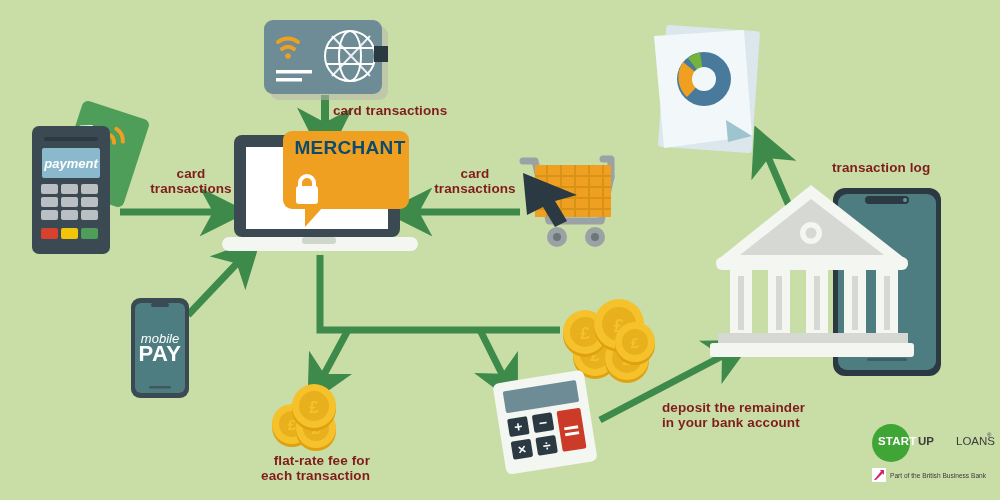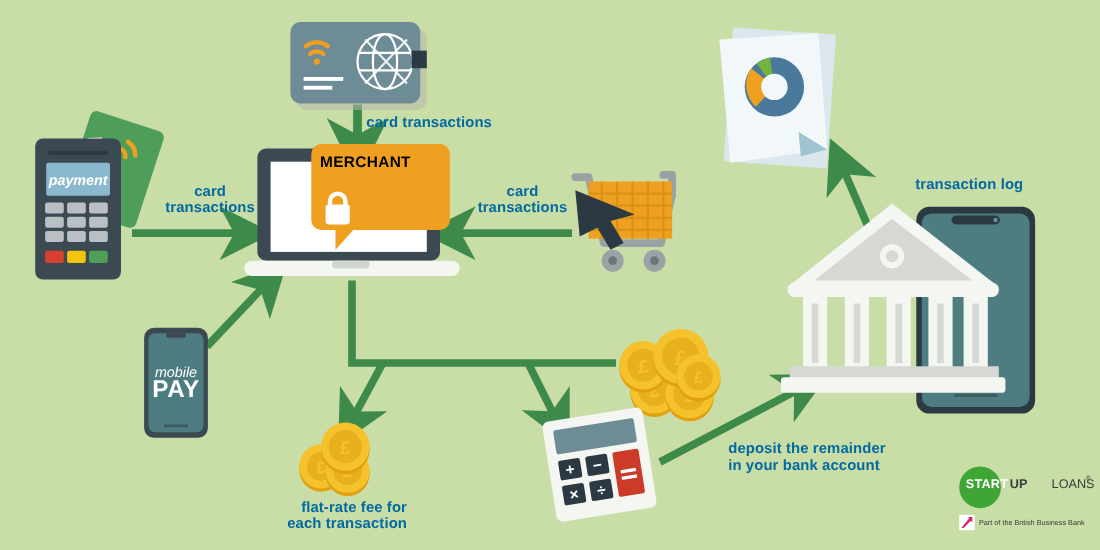--- a/index.html
+++ b/index.html
@@ -6,21 +6,21 @@
   body{
     width:1000px;height:500px;
     background:#c9dda6;
     font-family:"Liberation Sans", sans-serif;
     overflow:hidden;
   }
   #stage{position:relative;width:1000px;height:500px;}
   .abs{position:absolute;}
   .lbl{
     position:absolute;
-    color:#0369a1;
+    color:#7f1d1d;
     font-weight:bold;
     font-size:13.5px;
     line-height:15px;
     letter-spacing:.1px;
     white-space:pre-line;
   }
   svg{display:block;overflow:visible;}
 </style>
 </head>
 <body>
@@ -113,21 +113,21 @@
     <rect x="12" y="0" width="166" height="102" rx="8" fill="#3b4a52"></rect>
     <rect x="24" y="12" width="142" height="82" fill="#ffffff"></rect>
     <rect x="0" y="102" width="196" height="14" rx="7" fill="#f4f6f2"></rect>
     <rect x="80" y="102" width="34" height="7" rx="3" fill="#cfd6cc"></rect>
   </svg>
 
   <svg class="abs" style="left:283px;top:131px;" width="136" height="100">
     <rect x="0" y="0" width="126" height="78" rx="9" fill="#f0a020"></rect>
     <path d="M22,76 L22,96 L40,76 Z" fill="#f0a020"></path>
   </svg>
-  <div class="abs" style="left:291px;top:139px;width:118px;color:#000000;font-weight:bold;font-size:14px;line-height:17px;letter-spacing:.3px;">
+  <div class="abs" style="left:291px;top:139px;width:118px;text-align:center;color:#0c4a6e;font-weight:bold;font-size:19px;line-height:17px;letter-spacing:.3px;">
     <div>MERCHANT</div>
   </div>
   <svg class="abs" style="left:292px;top:174px;" width="30" height="32">
     <path d="M8,13 v-4 a7,7 0 0 1 14,0 v4" fill="none" stroke="#ffffff" stroke-width="4"></path>
     <rect x="4" y="12" width="22" height="18" rx="3" fill="#ffffff"></rect>
   </svg>
 
   <div class="lbl" style="left:420px;top:166px;width:110px;text-align:center;">card
 transactions</div>
 

